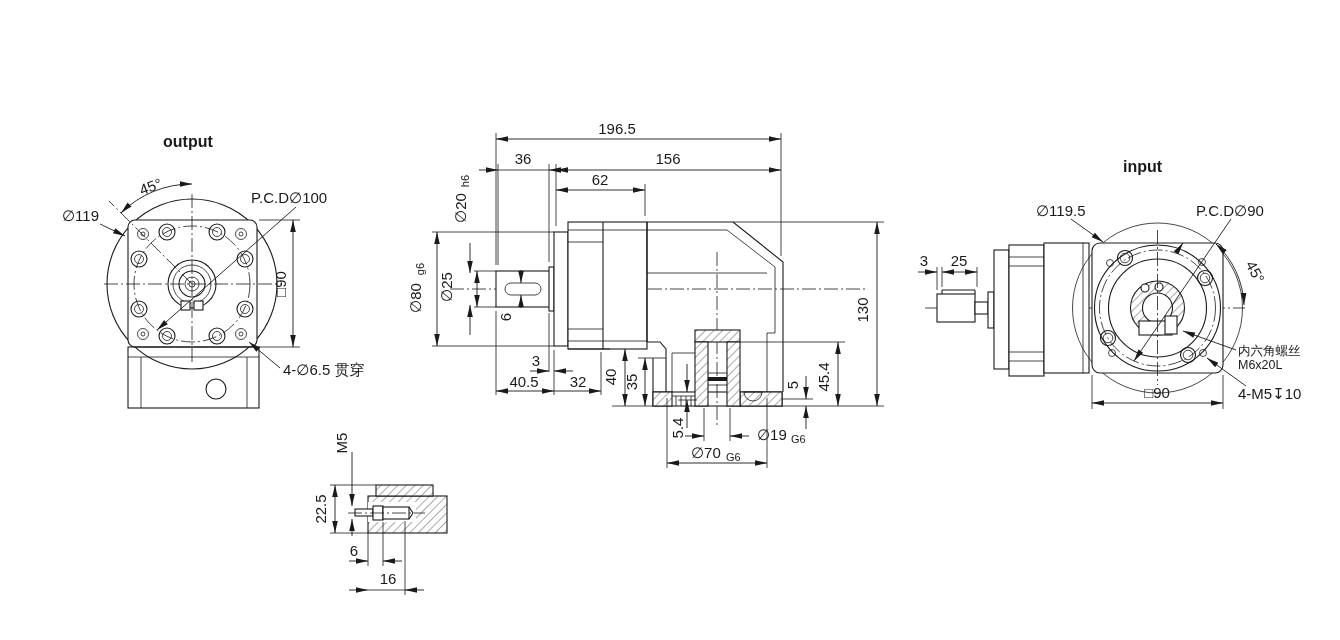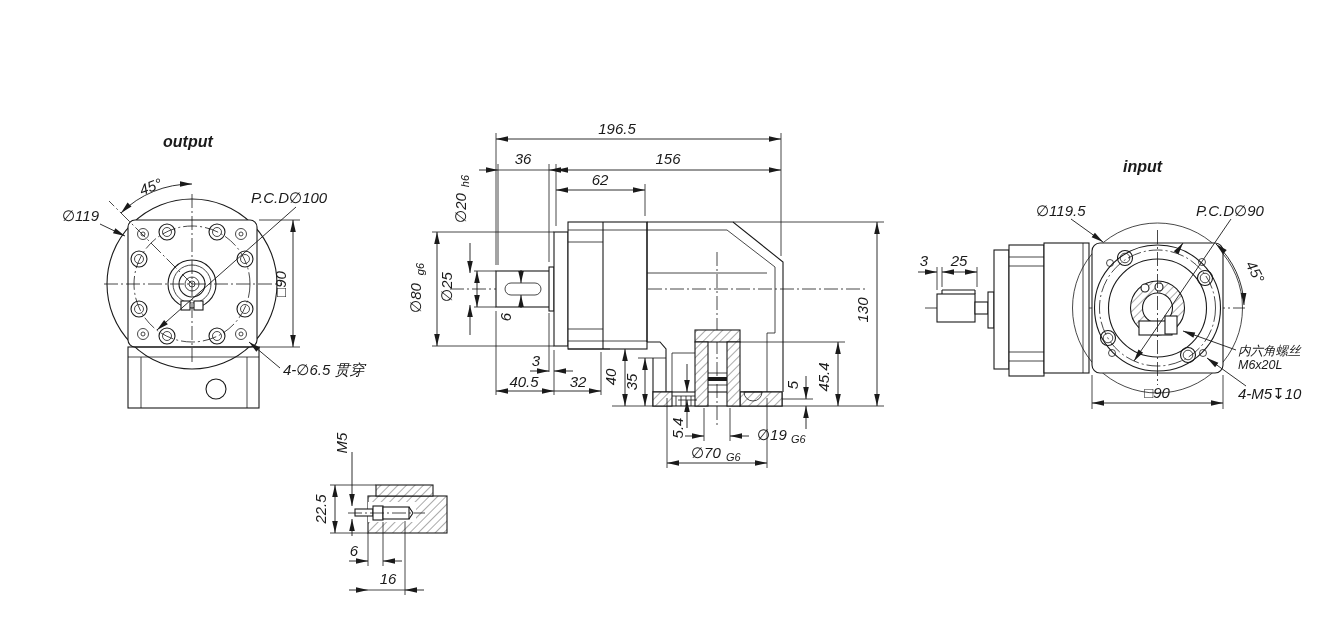--- a/index.html
+++ b/index.html
@@ -1,16 +1,16 @@
 <!DOCTYPE html>
 <html><head>
 <meta charset="utf-8">
 <style>
   html,body{margin:0;padding:0;background:#fff;}
-  #stage{position:relative;width:1340px;height:640px;background:#fff;overflow:hidden;font-style:italic;}
+  #stage{position:relative;width:1340px;height:640px;background:#fff;overflow:hidden;}
   svg{display:block;}
   text{font-family:"Liberation Sans","DejaVu Sans",sans-serif;fill:#1a1a1a;}
   .dim{font-size:15px;}
   .dimS{font-size:11px;}
   .ttl{font-size:16px;font-weight:bold;}
   .note{font-size:12.5px;}
   .ln{stroke:#1a1a1a;stroke-width:1.1;fill:none;}
   .lnf{stroke:#1a1a1a;stroke-width:1.1;fill:#fff;}
   .thin{stroke:#1a1a1a;stroke-width:0.8;fill:none;}
   .cl{stroke:#1a1a1a;stroke-width:0.8;fill:none;stroke-dasharray:14 3 2 3;}

